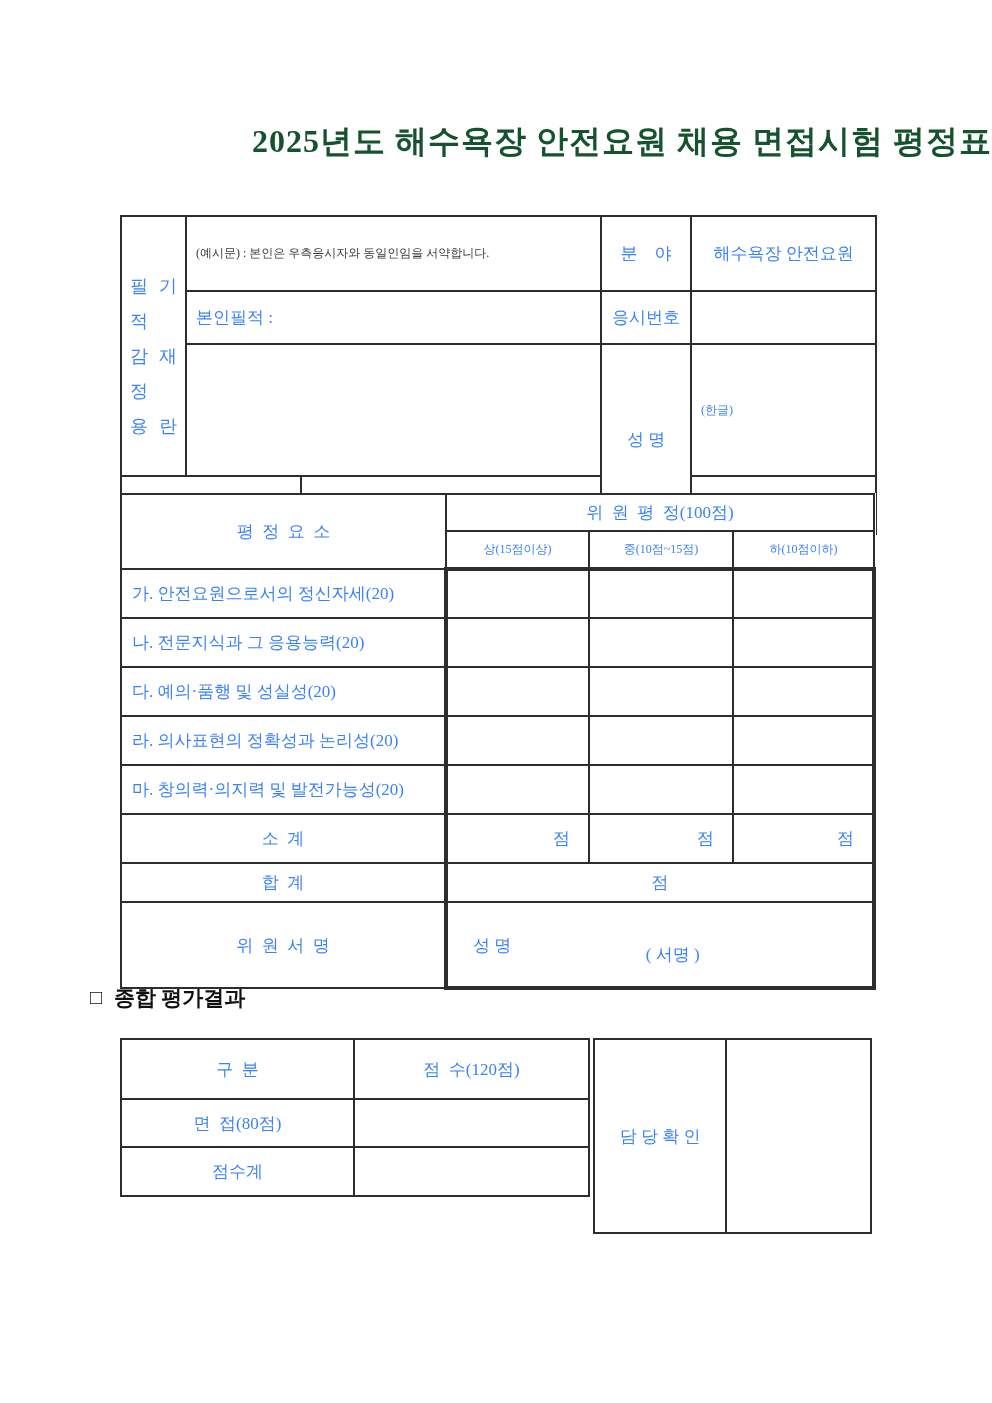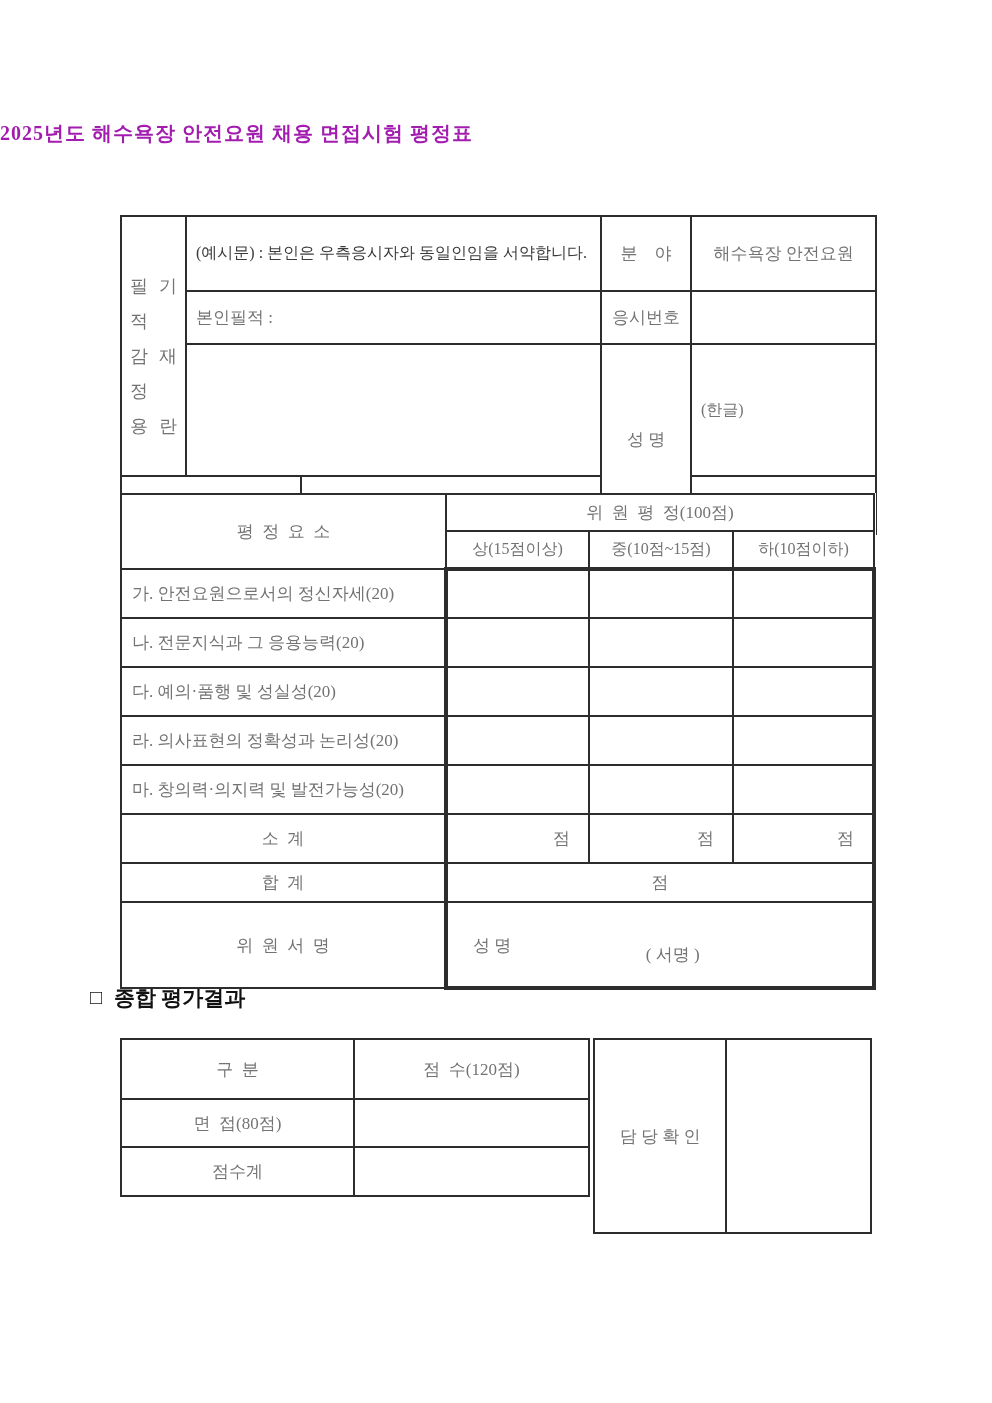--- a/index.html
+++ b/index.html
@@ -1,31 +1,31 @@
 <!DOCTYPE html>
 <html><head>
 <meta charset="utf-8">
 <style>
   html,body{margin:0;padding:0;}
   body{
     width:992px;height:1403px;background:#ffffff;position:relative;
     font-family:"Liberation Serif","DejaVu Serif",serif;color:#1c1c1c;
   }
   .title{
-    position:absolute;top:120px;left:0;width:992px;text-align:left;
-    font-size:20px;font-weight:bold;letter-spacing:1px;color:#a21caf;white-space:pre;
+    position:absolute;top:120px;left:0;width:992px;text-align:right;
+    font-size:32px;font-weight:bold;letter-spacing:1px;color:#14532d;white-space:pre;
   }
   table{border-collapse:collapse;table-layout:fixed;position:absolute;background:#fff;}
   td{
     border:2px solid #2d2d2d;padding:0;vertical-align:middle;
-    font-size:17px;white-space:pre;overflow:hidden;color:#737373;
+    font-size:17px;white-space:pre;overflow:hidden;color:#3b82f6;
   }
   .tc{text-align:center;}
   .tl{text-align:left;padding-left:9px;}
-  .small{font-size:16px;}
+  .small{font-size:12px;}
   .gray{color:#3a3a3a;}
   .navy{color:#000080;}
   
   .bl{border-left-width:4px;}
   .br{border-right-width:4px;}
   .bt{border-top-width:4px;}
   .bb{border-bottom-width:4px;}
   
   .vwrap{display:flex;justify-content:center;gap:11px;margin-top:20px;height:158px;}
   .vcol{display:flex;flex-direction:column;justify-content:space-between;font-size:18px;line-height:1;}

